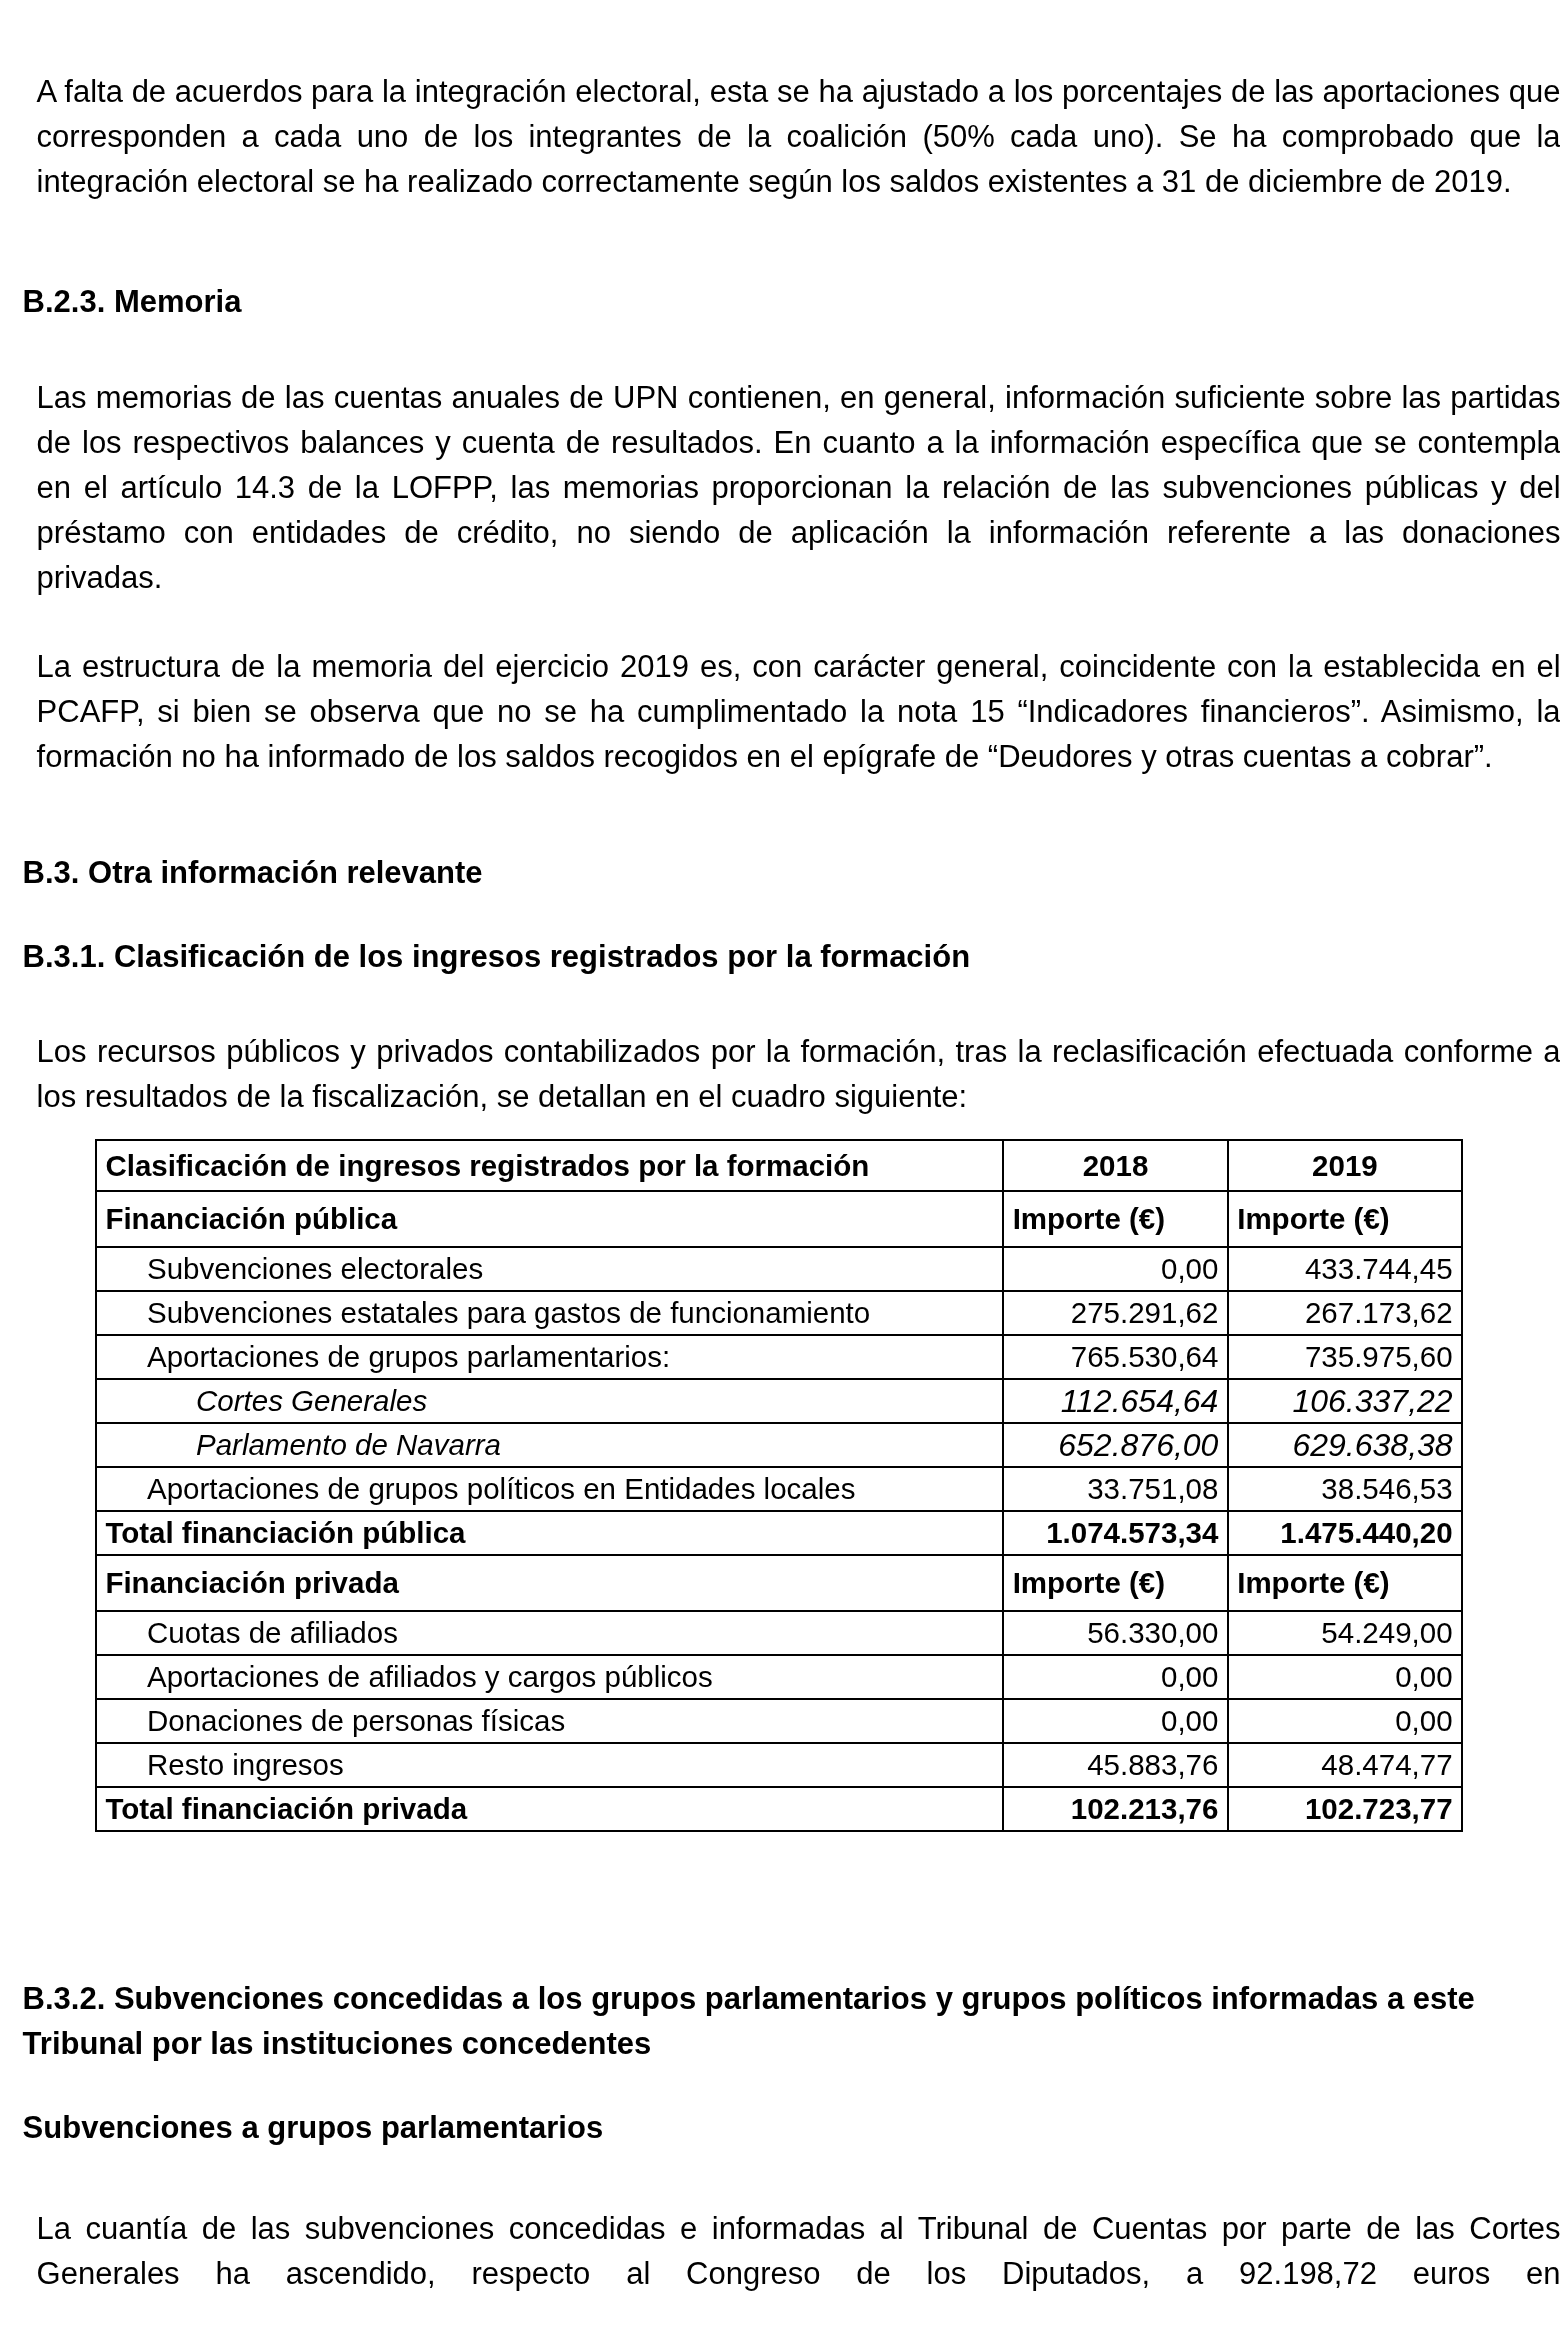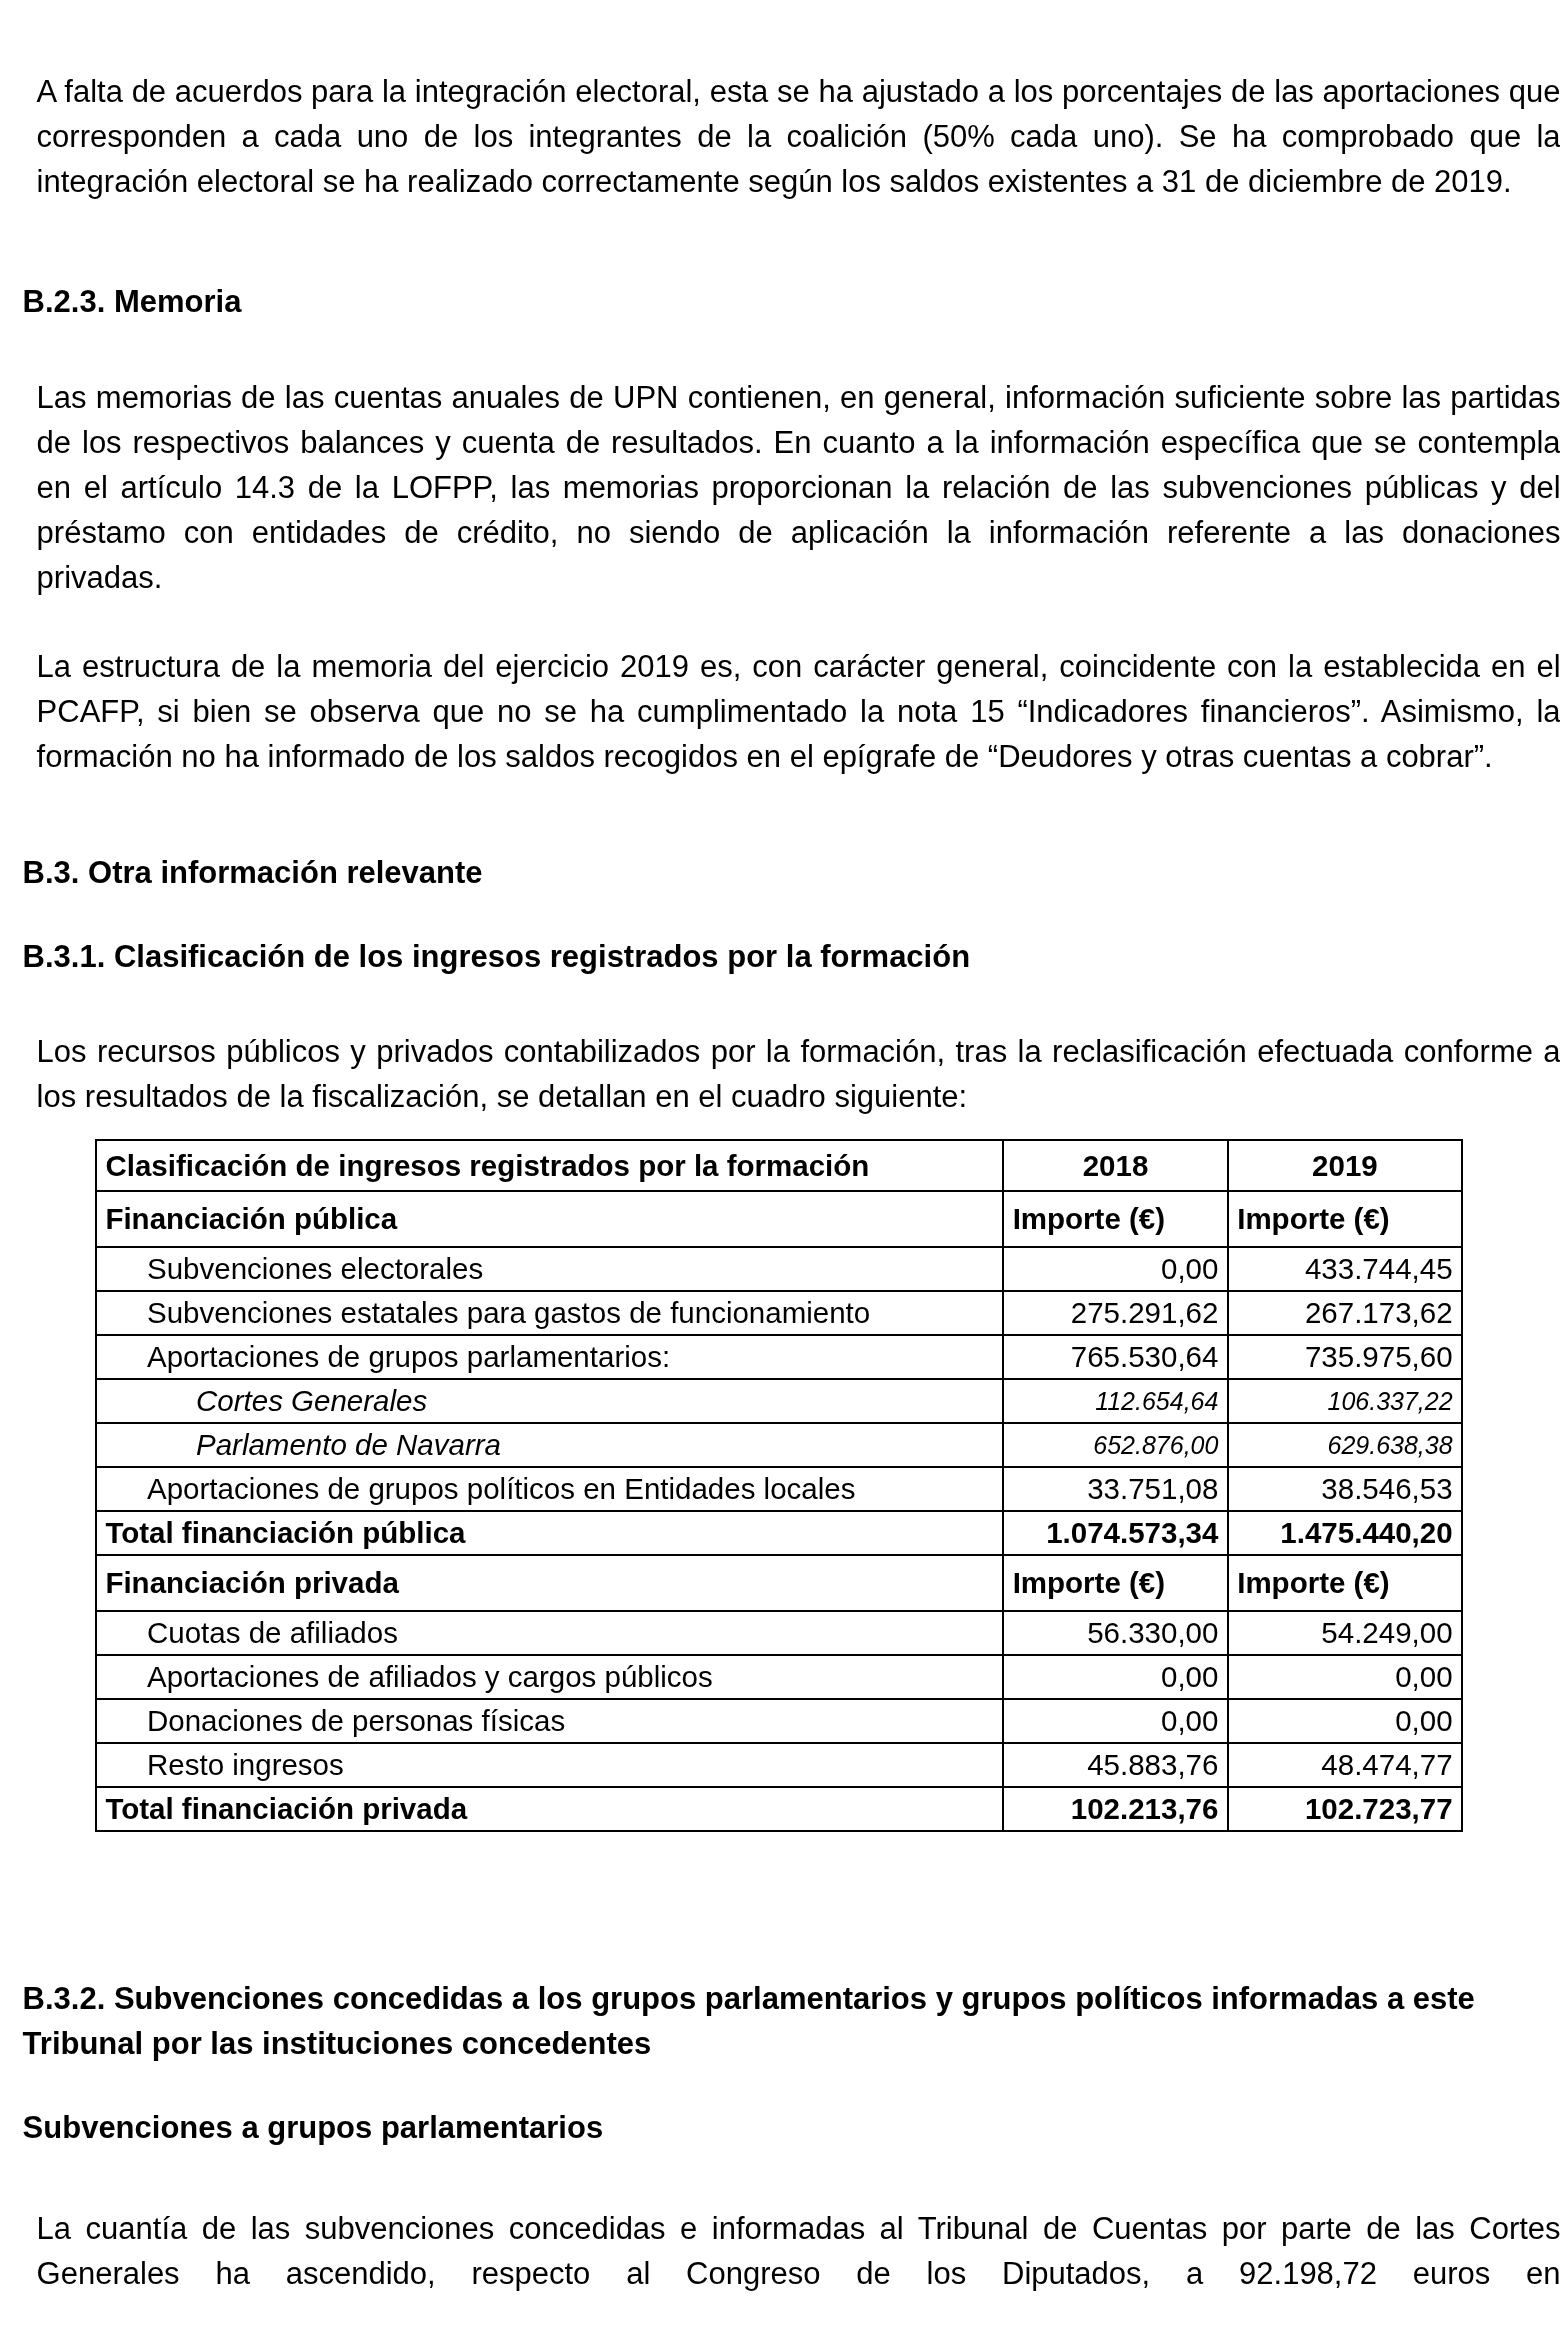--- a/index.html
+++ b/index.html
@@ -12,21 +12,21 @@
   td.c1 { width:854px; }
   td.c2 { width:221px; text-align:right; }
   td.c3 { width:235px; text-align:right; }
   tr.hdr td { font-weight:bold; height:49px; }
   tr.hdr td.c2, tr.hdr td.c3 { text-align:center; }
   tr.sec td { font-weight:bold; height:54px; }
   tr.sec td.c2, tr.sec td.c3 { text-align:left; }
   tr.tot td { font-weight:bold; }
   td.ind1 { padding-left:50px; }
   td.ind2 { padding-left:99px; font-style:italic; }
-  tr.it td.c2, tr.it td.c3 { font-style:italic; font-size:25px; }
+  tr.it td.c2, tr.it td.c3 { font-style:italic; font-size:32px; }
 </style>
 </head>
 <body>
 
 <p class="p" style="top:51px">A falta de acuerdos para la integración electoral, esta se ha ajustado a los porcentajes de las aportaciones que corresponden a cada uno de los integrantes de la coalición (50% cada uno). Se ha comprobado que la integración electoral se ha realizado correctamente según los saldos existentes a 31 de diciembre de 2019.</p>
 <p class="h" style="top:275px">B.2.3.  Memoria</p>
 <p class="p" style="top:357px">Las memorias de las cuentas anuales de UPN contienen, en general, información suficiente sobre las partidas de los respectivos balances y cuenta de resultados. En cuanto a la información específica que se contempla en el artículo 14.3 de la LOFPP, las memorias proporcionan la relación de las subvenciones públicas y del préstamo con entidades de crédito, no siendo de aplicación la información referente a las donaciones privadas.</p>
 <p class="p" style="top:626px">La estructura de la memoria del ejercicio 2019 es, con carácter general, coincidente con la establecida en el PCAFP, si bien se observa que no se ha cumplimentado la nota 15 “Indicadores financieros”. Asimismo, la formación no ha informado de los saldos recogidos en el epígrafe de “Deudores y otras cuentas a cobrar”.</p>
 <p class="h" style="top:846px">B.3. Otra información relevante</p>
 <p class="h" style="top:930px">B.3.1. Clasificación de los ingresos registrados por la formación</p>

